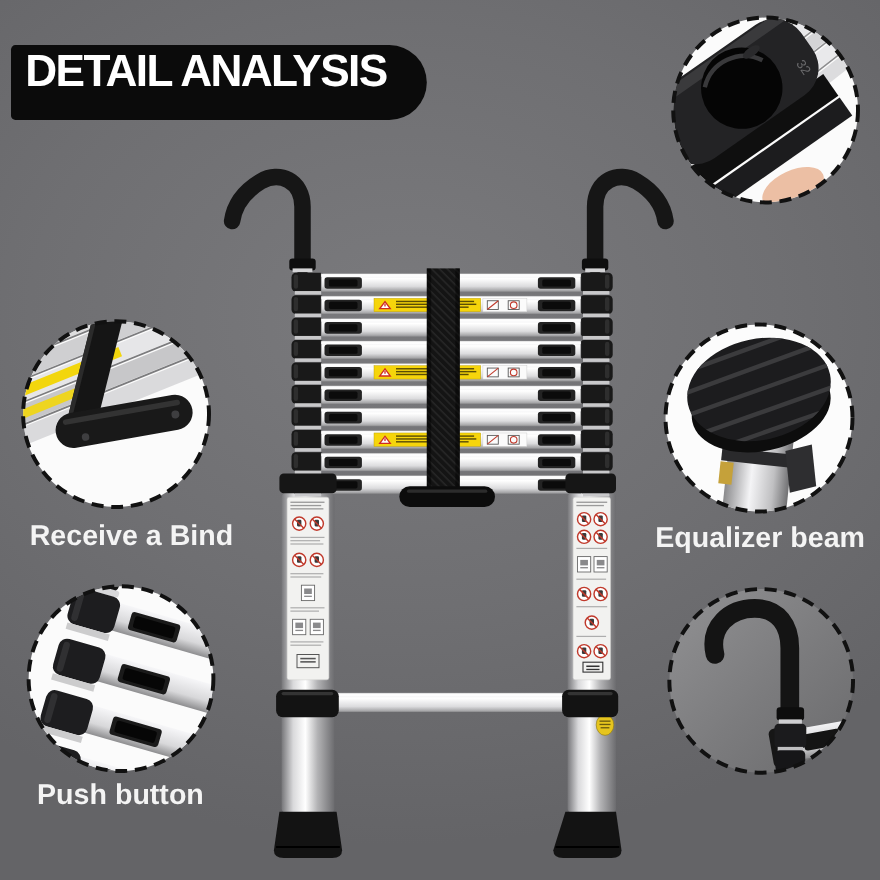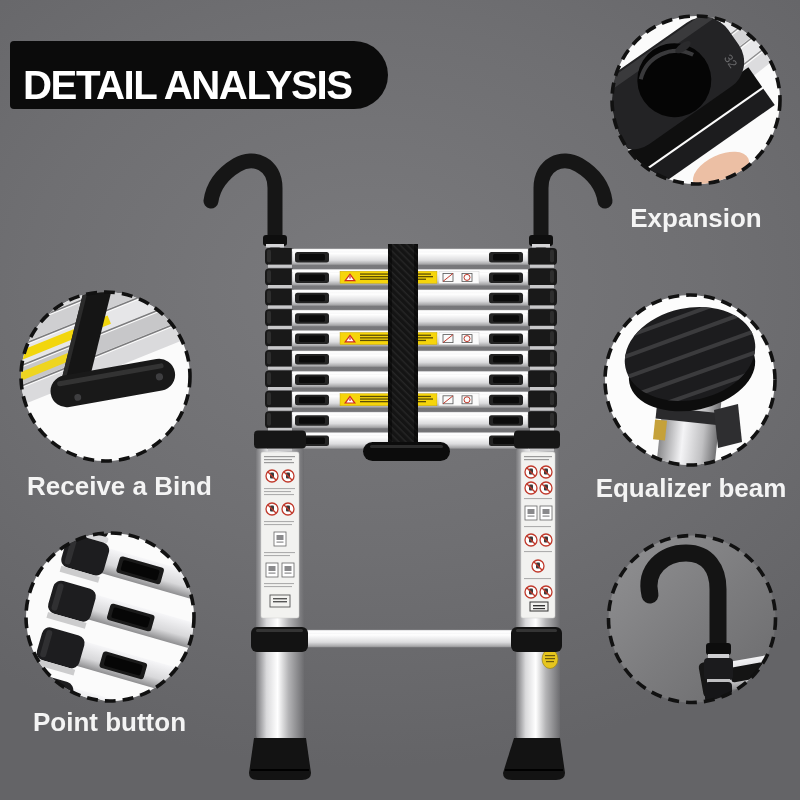--- a/index.html
+++ b/index.html
@@ -4,21 +4,21 @@
 <style>
   html,body{margin:0;padding:0;}
   body{width:800px;height:800px;overflow:hidden;font-family:"Liberation Sans",sans-serif;}
   .stage{
     position:relative;width:800px;height:800px;
     background:radial-gradient(ellipse 620px 480px at 46% 36%, #7a7a7d 0%, #6f6f72 55%, #646467 100%);
   }
   .banner{
     position:absolute;left:10px;top:41px;width:378px;height:68px;
     background:#0b0b0b;border-radius:4px 34px 34px 4px;
-    display:flex;align-items:flex-end;padding-left:13px;box-sizing:border-box;
+    display:flex;align-items:flex-start;padding-left:13px;box-sizing:border-box;
   }
   .banner span{
     color:#ffffff;font-size:41px;font-weight:bold;letter-spacing:-1.5px;
     transform:scaleX(.98);transform-origin:left center;white-space:nowrap;
   }
   .callout{position:absolute;}
   .callout svg{display:block;}
   .callout-label{
     position:absolute;text-align:center;color:#f4f4f4;font-weight:bold;
     font-size:26px;line-height:31px;letter-spacing:0px;
@@ -240,21 +240,20 @@
           <path d="M55 40 A37 37 0 0 1 112 50" fill="none" stroke="#39393b" stroke-width="4"></path>
           <ellipse cx="108" cy="38" rx="9" ry="4" fill="#2a2a2c"></ellipse>
           <text x="135" y="70" font-size="12" fill="#6a6a6c" font-family="Liberation Sans, sans-serif" transform="rotate(90 135 70)">32</text>
         </g>
         <ellipse cx="112" cy="158" rx="30" ry="16" fill="#ecbfa4" transform="rotate(-25 112 158)"></ellipse>
       </g>
       <circle cx="87" cy="87" r="84" fill="none" stroke="#111111" stroke-width="3.6" stroke-dasharray="11 7"></circle>
     </svg>
   </div>
   <div class="callout-label" style="left:596px;top:203px;width:200px;">
-    <div>Expansion</div>
   </div>
 
   <div class="callout" style="left:18px;top:289px;">
     <svg width="175" height="175" viewBox="0 0 175 175">
       <defs>
           <clipPath id="c2clip">
             <circle cx="87.5" cy="87.5" r="84.5"></circle>
           </clipPath>
         </defs>
       <g clip-path="url(#c2clip)">
@@ -386,21 +385,21 @@
             <rect x="108" y="19" width="38" height="11" rx="2" fill="#060606"></rect>
             <rect x="36" y="8" width="44" height="34" rx="8" fill="#1d1d1f"></rect>
             <rect x="40" y="11" width="6" height="28" rx="3" fill="#303032"></rect>
           </g>
         </g>
       </g>
       <circle cx="87" cy="87" r="84" fill="none" stroke="#111111" stroke-width="3.6" stroke-dasharray="11 7"></circle>
     </svg>
   </div>
   <div class="callout-label" style="left:17px;top:707px;width:185px;">
-    <div>Point button</div>
+    <div>Push button</div>
   </div>
 
   <div class="callout" style="left:606px;top:533px;">
     <svg width="172" height="172" viewBox="0 0 172 172">
       <defs>
         <clipPath id="c5clip">
             <circle cx="86" cy="86" r="83.5"></circle>
           </clipPath>
         <linearGradient id="c5bg" x1="0" y1="0" x2="1" y2="1">
           <stop offset="0" stop-color="#929294"></stop>

